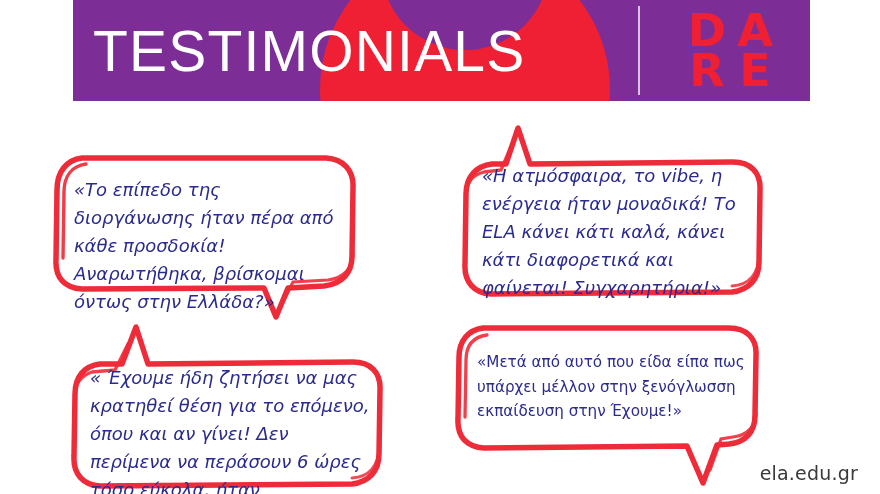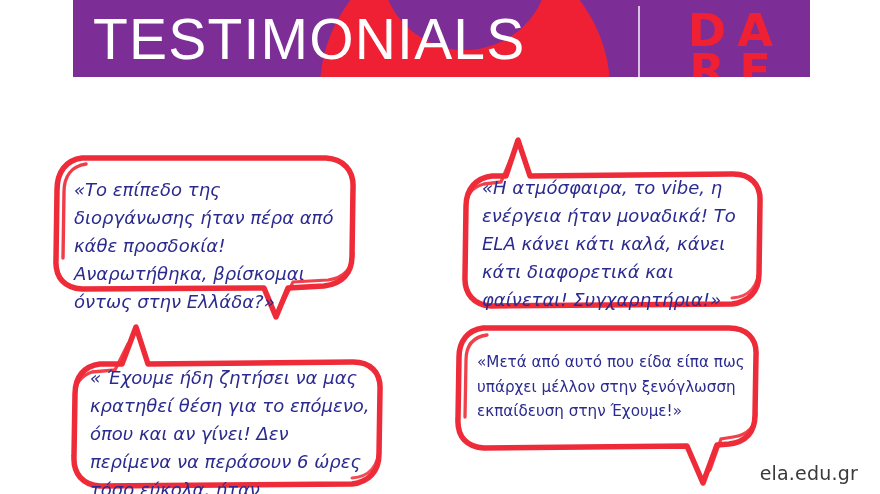--- a/index.html
+++ b/index.html
@@ -14,21 +14,21 @@
     overflow: hidden;
     font-family: "DejaVu Sans", "Liberation Sans", sans-serif;
   }
 
   
   .header-band {
     position: absolute;
     left: 73px;
     top: 0;
     width: 737px;
-    height: 77px;
+    height: 101px;
     background: #7c2e96;
     overflow: hidden;
   }
   .header-shape-red {
     position: absolute;
     left: 247px;
     top: -56px;
     width: 290px;
     height: 290px;
     border-radius: 50%;
@@ -115,21 +115,21 @@
   .bubble-text.upright {
     font-style: normal;
     font-size: 15.2px;
     line-height: 1.62;
   }
 
   
   #bubble-1 { left: 52px;  top: 152px; width: 305px; height: 190px; }
   #bubble-1 .bubble-text { left: 22px; top: 24px; width: 272px; }
 
-  #bubble-2 { left: 460px; top: 136px; width: 305px; height: 180px; }
+  #bubble-2 { left: 460px; top: 124px; width: 305px; height: 180px; }
   #bubble-2 .bubble-text { left: 22px; top: 38px; width: 272px; }
 
   #bubble-3 { left: 70px;  top: 322px; width: 315px; height: 172px; }
   #bubble-3 .bubble-text { left: 20px; top: 42px; width: 282px; }
 
   #bubble-4 { left: 455px; top: 323px; width: 305px; height: 170px; }
   #bubble-4 .bubble-text { left: 22px; top: 27px; width: 268px; }
 
   
   .footer-url {

